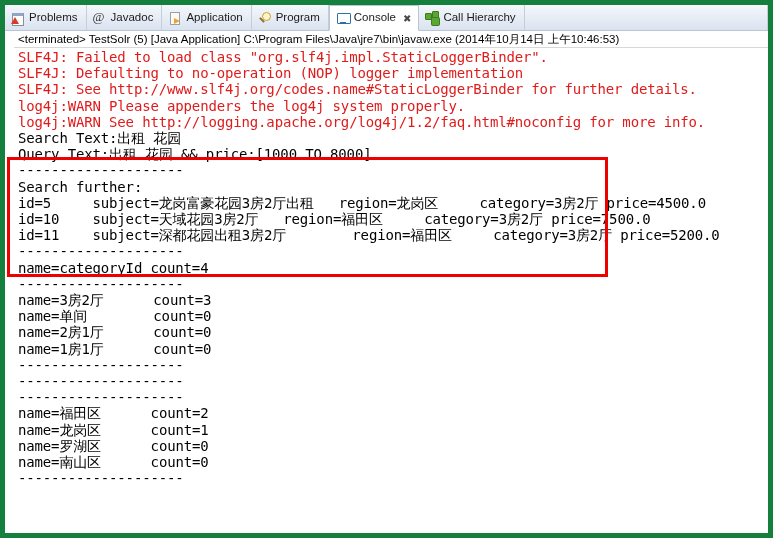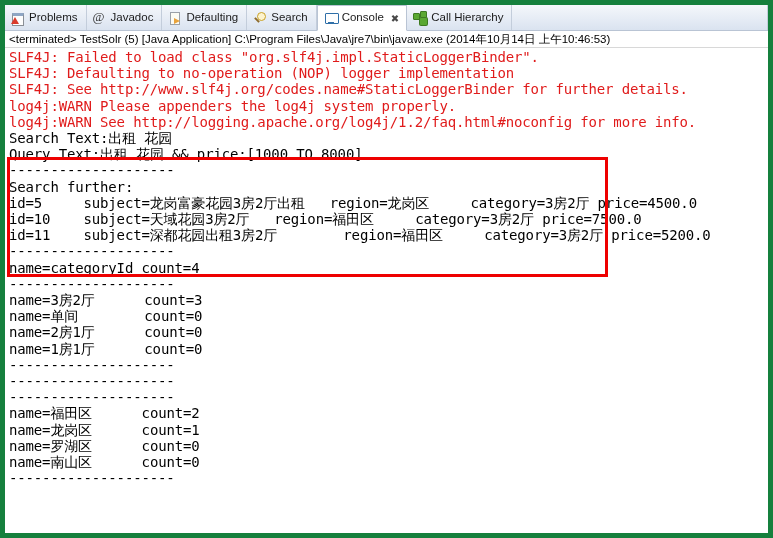--- a/index.html
+++ b/index.html
@@ -168,20 +168,21 @@
 
   
   .console-body {
     position: absolute;
     left: 0;
     top: 26px;
     right: 0;
     bottom: 0;
     background: #ffffff;
     overflow: hidden;
+    padding-left: 9px;
   }
   .term-line {
     font-family: "Liberation Sans", sans-serif;
     font-size: 11.5px;
     color: #000000;
     padding: 2px 0 1px 4px;
     white-space: pre;
     line-height: 13px;
     border-bottom: 1px solid #d8d8d8;
   }
@@ -223,26 +224,26 @@
       <span class="tab-label">Problems</span>
     </div>
 
     <div class="tab">
       <span class="ticon ic-javadoc"></span>
       <span class="tab-label">Javadoc</span>
     </div>
 
     <div class="tab">
       <span class="ticon ic-declaration"></span>
-      <span class="tab-label">Defaulting</span>
+      <span class="tab-label">Application</span>
     </div>
 
     <div class="tab">
       <span class="ticon ic-search"></span>
-      <span class="tab-label">Search</span>
+      <span class="tab-label">Program</span>
     </div>
 
     <div class="tab active">
       <span class="ticon ic-console"></span>
       <span class="tab-label">Console</span>
       <span class="tab-close">✖</span>
     </div>
 
     <div class="tab">
       <span class="ticon ic-callh"></span>

